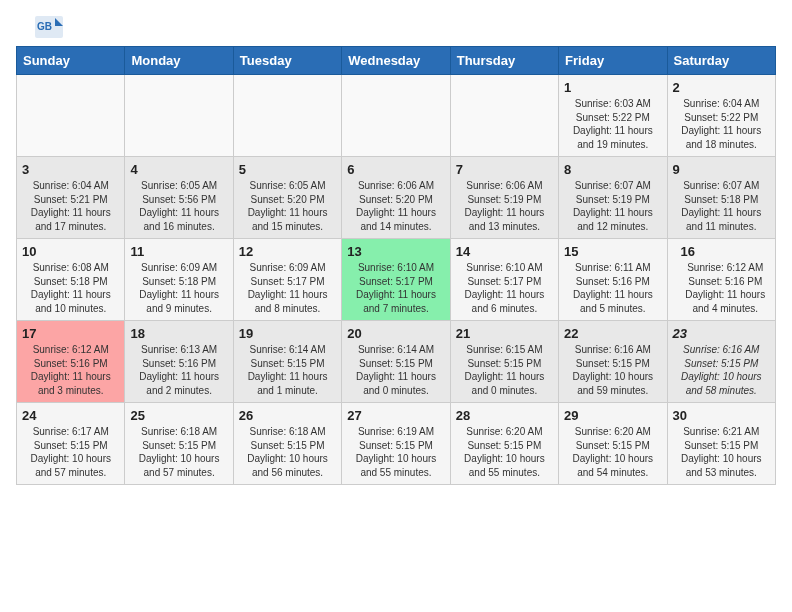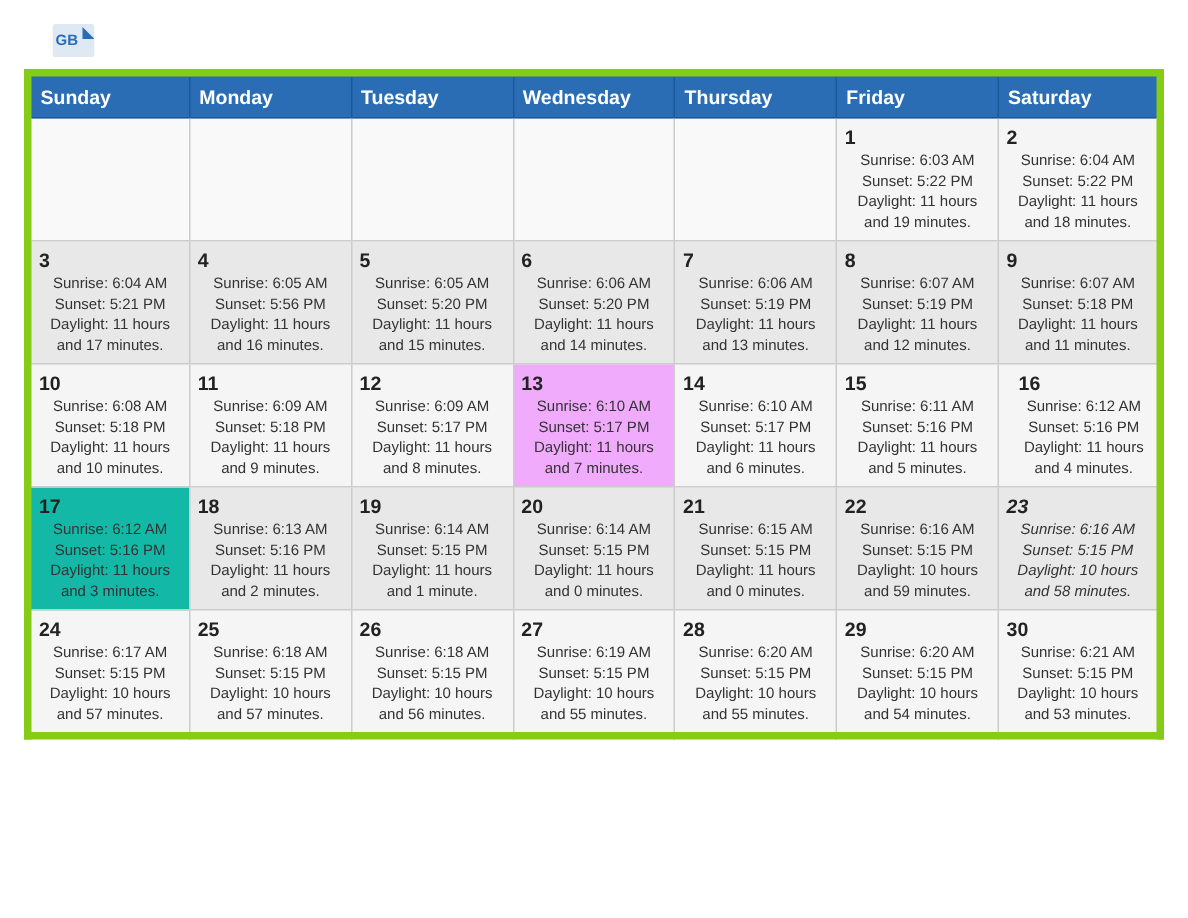--- a/index.html
+++ b/index.html
@@ -46,21 +46,21 @@
       line-height: 1.1;
     }
     .location-title {
       font-size: 16px;
       color: #555;
       margin-top: 2px;
     }
     .calendar {
       width: 100%;
       border-collapse: collapse;
-      border: 5px solid #84cc16;
+      border: 1px solid #84cc16;
     }
     .calendar th {
       background-color: #2a6db5;
       color: #fff;
       font-size: 13px;
       font-weight: bold;
       padding: 6px 6px;
       border: 1px solid #1a5a9a;
       text-align: left;
     }
@@ -209,21 +209,21 @@
           <div class="day-info">Sunrise: 6:09 AM
 Sunset: 5:18 PM
 Daylight: 11 hours and 9 minutes.</div>
         </td>
         <td style="background: rgb(245, 245, 245); margin-left: 16px;">
           <span class="day-number">12</span>
           <div class="day-info">Sunrise: 6:09 AM
 Sunset: 5:17 PM
 Daylight: 11 hours and 8 minutes.</div>
         </td>
-        <td style="background: #f0abfc;">
+        <td style="background: #86efac;">
           <span class="day-number">13</span>
           <div class="day-info">Sunrise: 6:10 AM
 Sunset: 5:17 PM
 Daylight: 11 hours and 7 minutes.</div>
         </td>
         <td style="background: rgb(245, 245, 245);">
           <span class="day-number">14</span>
           <div class="day-info">Sunrise: 6:10 AM
 Sunset: 5:17 PM
 Daylight: 11 hours and 6 minutes.</div>
@@ -235,21 +235,21 @@
 Daylight: 11 hours and 5 minutes.</div>
         </td>
         <td style="background: rgb(245, 245, 245); padding-left: 13px;">
           <span class="day-number">16</span>
           <div class="day-info">Sunrise: 6:12 AM
 Sunset: 5:16 PM
 Daylight: 11 hours and 4 minutes.</div>
         </td>
       </tr>
       <tr>
-        <td style="background: #14b8a6; margin-left: 32px;">
+        <td style="background: #fca5a5; margin-left: 32px;">
           <span class="day-number">17</span>
           <div class="day-info">Sunrise: 6:12 AM
 Sunset: 5:16 PM
 Daylight: 11 hours and 3 minutes.</div>
         </td>
         <td style="background: rgb(232, 232, 232); margin-top: 16px;">
           <span class="day-number">18</span>
           <div class="day-info">Sunrise: 6:13 AM
 Sunset: 5:16 PM
 Daylight: 11 hours and 2 minutes.</div>

